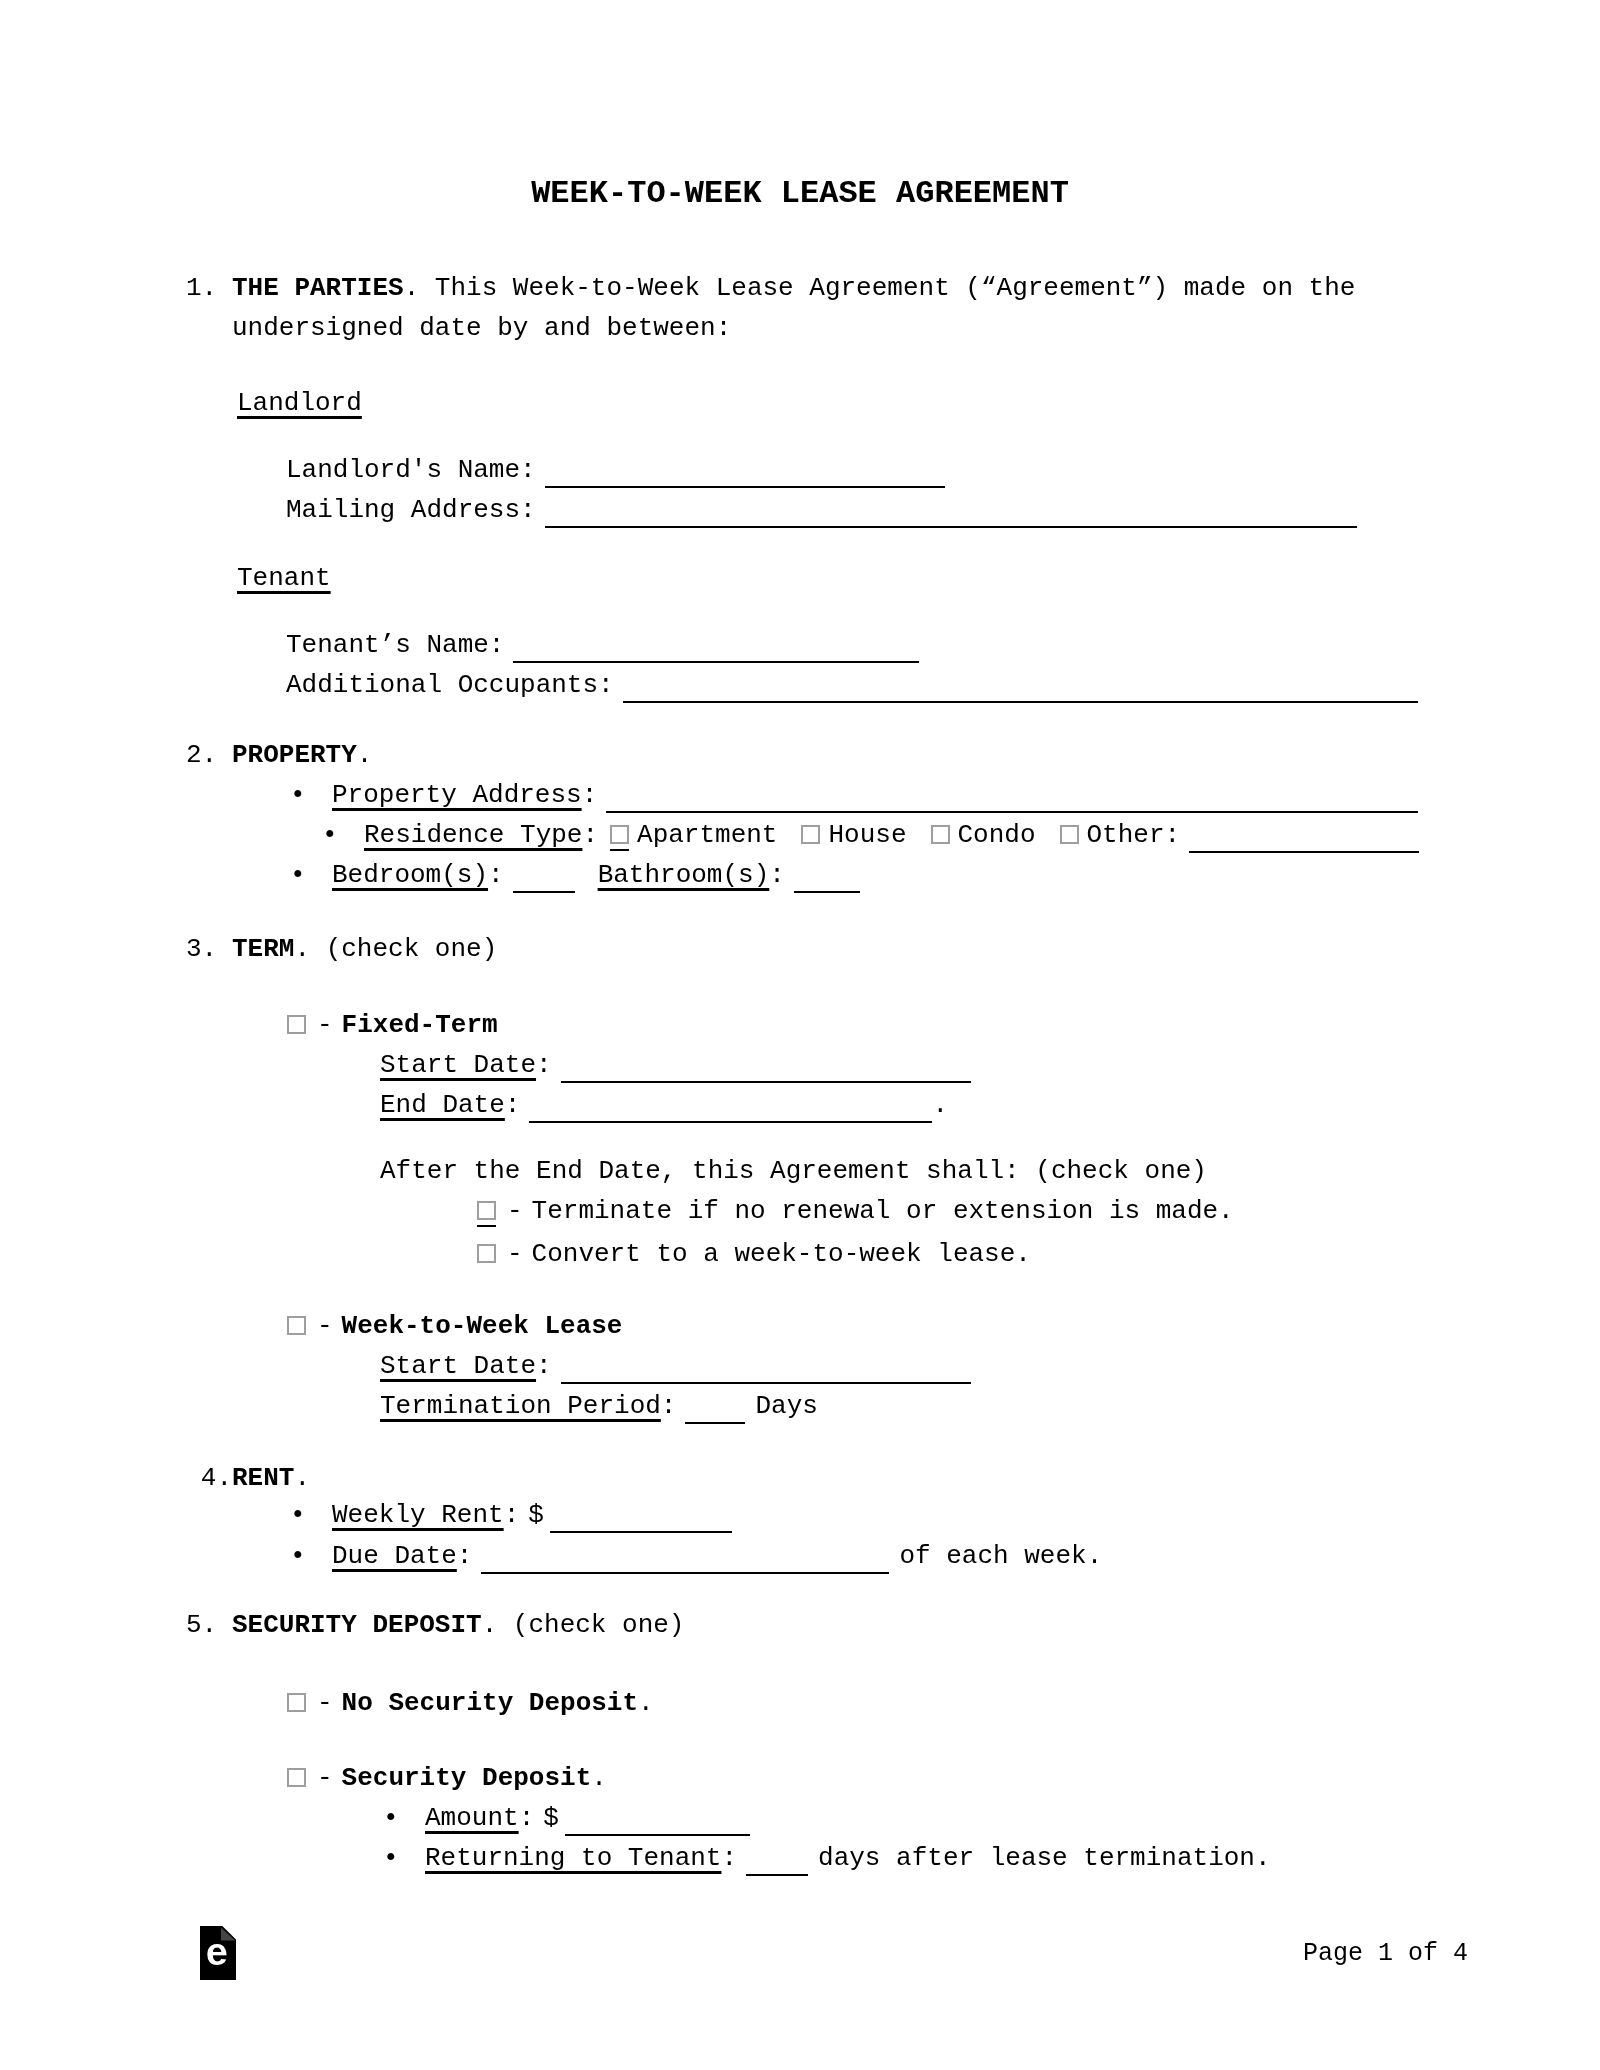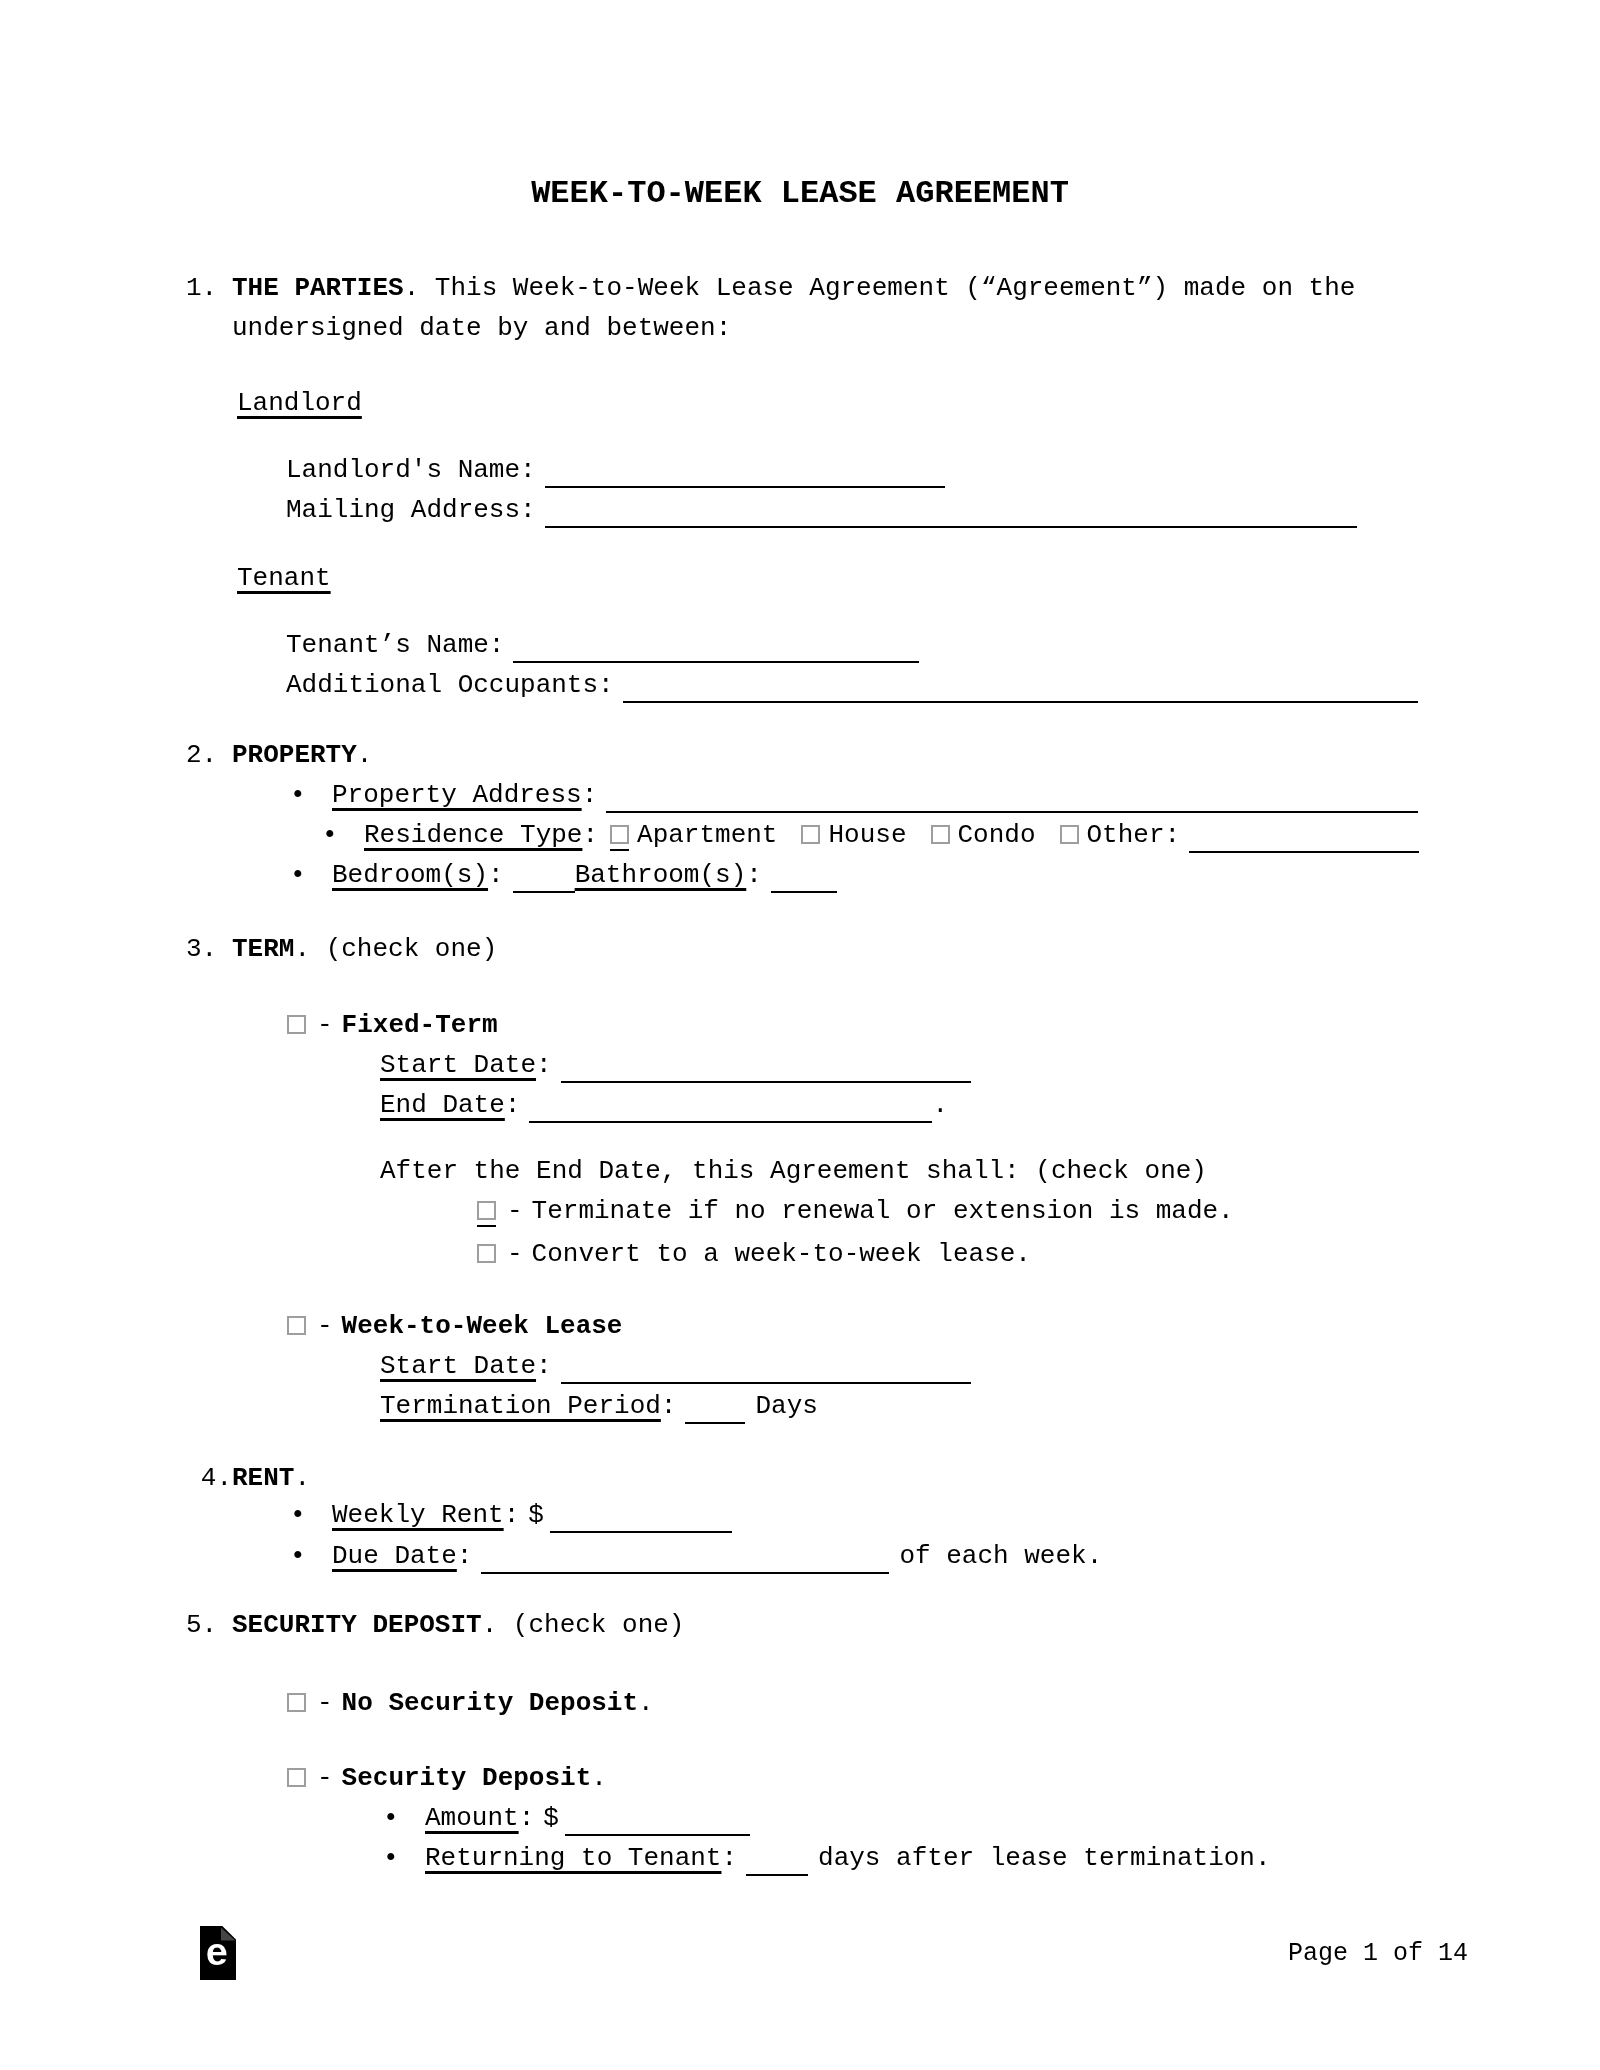--- a/index.html
+++ b/index.html
@@ -22,21 +22,21 @@
     display:inline-block;width:15px;height:15px;border:2px solid #9e9e9e;background:#fff;
     vertical-align:-2px;position:relative;
   }
   .cb.cb-u::after{content:"";position:absolute;left:-2px;right:-2px;bottom:-9px;height:2.5px;background:#000;}
   .res .cb{margin-left:24px;}
   .res .cb.first{margin-left:12px;}
   .cbl{margin-left:8px;}
   .dash{margin-left:11px;margin-right:9px;}
   .suffix{margin-left:10px;}
   .dollar{margin-left:9px;}
-  .ml12{margin-left:0;}
+  .ml12{margin-left:23px;}
   .pagenum{position:absolute;top:1934px;right:132px;font-size:25px;line-height:40px;}
   .logo{position:absolute;left:200px;top:1926px;width:36px;height:54px;}
   .logo-body{position:absolute;left:0;top:0;width:100%;height:100%;background:#000;
     -webkit-clip-path:polygon(0 0,62% 0,100% 25%,100% 100%,0 100%);
     clip-path:polygon(0 0,62% 0,100% 25%,100% 100%,0 100%);}
   .logo-flap{position:absolute;left:58%;top:3%;width:40%;height:24%;background:#454545;
     -webkit-clip-path:polygon(0 0,100% 100%,0 100%);
     clip-path:polygon(0 0,100% 100%,0 100%);}
   .logo-e{position:absolute;left:0;top:9px;width:34px;text-align:center;color:#fff;
     font-weight:bold;font-size:38px;line-height:40px;}
@@ -153,15 +153,15 @@
   </div>
   <div class="line" style="top:1838px;left:383px;">
     <span class="blt">•</span><span class="ul">Returning to Tenant</span><span>:</span><span class="fl" style="width:62px;"></span><span class="suffix">days after lease termination.</span>
   </div>
 
   <div class="logo">
     <div class="logo-body"></div>
     <div class="logo-flap"></div>
     <div class="logo-e">e</div>
   </div>
-  <div class="pagenum">Page 1 of 14</div>
+  <div class="pagenum">Page 1 of 4</div>
 
 </div>
 
 </body></html>

